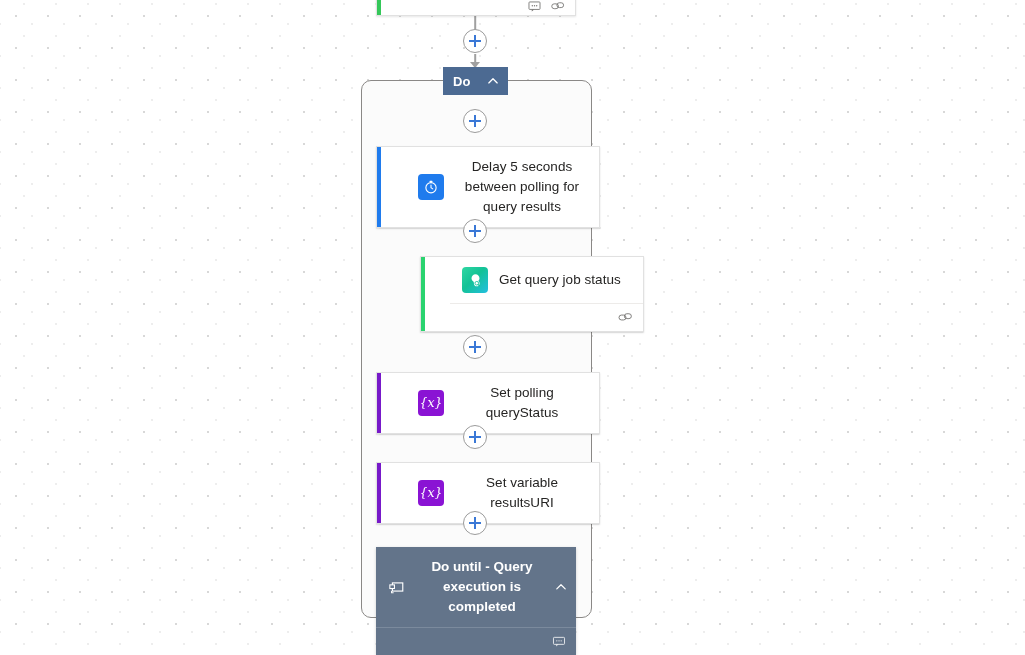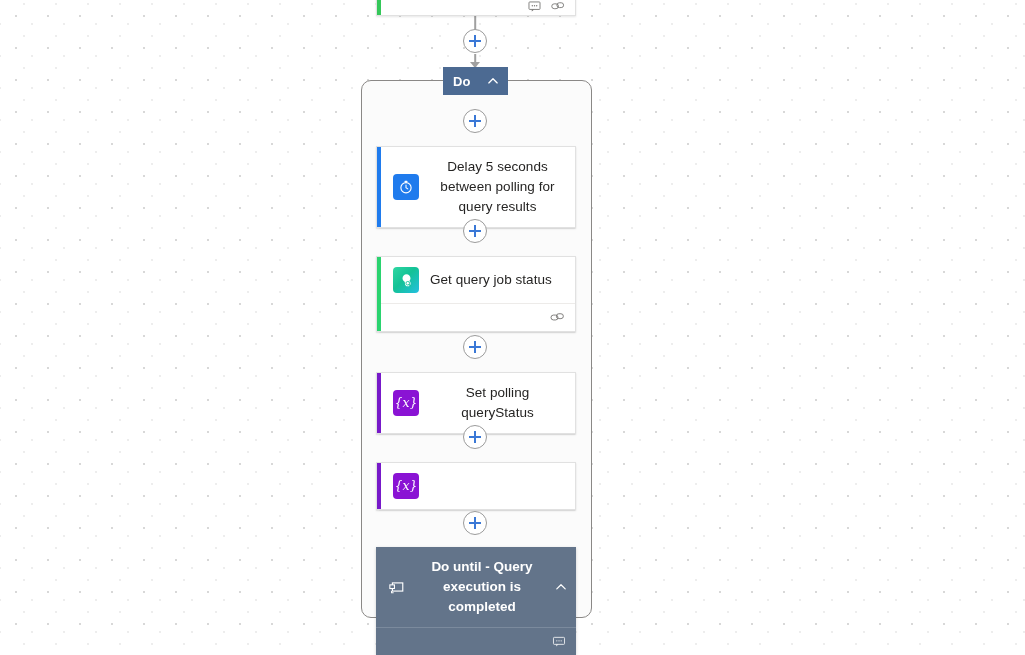--- a/index.html
+++ b/index.html
@@ -103,28 +103,29 @@
   .plus-btn .bar-v {
     position: absolute;
     width: 1.8px; height: 12px;
     background: #3a78d6;
   }
 
   
   .card {
     position: absolute;
     left: 376px;
-    width: 200px;
+    width: 224px;
     background: #ffffff;
     border: 1px solid #e1e1e1;
     box-shadow: 0 1px 2px rgba(0,0,0,0.10), 0 0.5px 1px rgba(0,0,0,0.07);
     z-index: 5;
     cursor: pointer;
     display: flex;
     flex-direction: column;
+    padding-left: 25px;
   }
   .card .accent {
     position: absolute;
     left: 0; top: 0; bottom: 0;
     width: 4px;
   }
   .card-main {
     display: flex;
     align-items: center;
     gap: 11px;
@@ -318,21 +319,21 @@
       </span>
       <span class="card-title">Delay 5 seconds between polling for query results</span>
     </div>
   </div>
 
   <div class="plus-btn" style="top:219px;">
     <span class="bar-h"></span>
     <span class="bar-v"></span>
   </div>
 
-  <div class="card" style="top:256px;">
+  <div class="card" style="top:256px;margin-left:44px;">
     <div class="accent" style="background:#2ad36f;"></div>
     <div class="card-main">
       <span class="tile tile-kusto">
         <svg width="17" height="17" viewBox="0 0 20 20">
           <path d="M10 2.6 C12.6 2.6 14.7 4.7 14.7 7.3 C14.7 9.1 13.7 10.6 12.2 11.4 L12.2 12.3 L7.8 12.3 L7.8 11.4 C6.3 10.6 5.3 9.1 5.3 7.3 C5.3 4.7 7.4 2.6 10 2.6 Z" fill="#ffffff"></path>
           <circle cx="11.5" cy="13.6" r="3.3" fill="#ffffff"></circle>
           <circle cx="11.5" cy="13.2" r="2.1" fill="none" stroke="#16c49a" stroke-width="1.05"></circle>
           <path d="M13.1 14.8 L14.7 16.4" stroke="#16c49a" stroke-width="1.2" stroke-linecap="round"></path>
         </svg>
       </span>
@@ -367,20 +368,21 @@
     <span class="bar-h"></span>
     <span class="bar-v"></span>
   </div>
 
   <div class="card" style="top:462px;">
     <div class="accent" style="background:#7719c9;"></div>
     <div class="card-main">
       <span class="tile tile-var">
         <span class="vglyph">{x}</span>
       </span>
+      <span class="card-title">Set variable resultsURI</span>
     </div>
   </div>
 
   <div class="plus-btn" style="top:511px;">
     <span class="bar-h"></span>
     <span class="bar-v"></span>
   </div>
 
   <div class="card-dark">
     <div class="dark-main">

